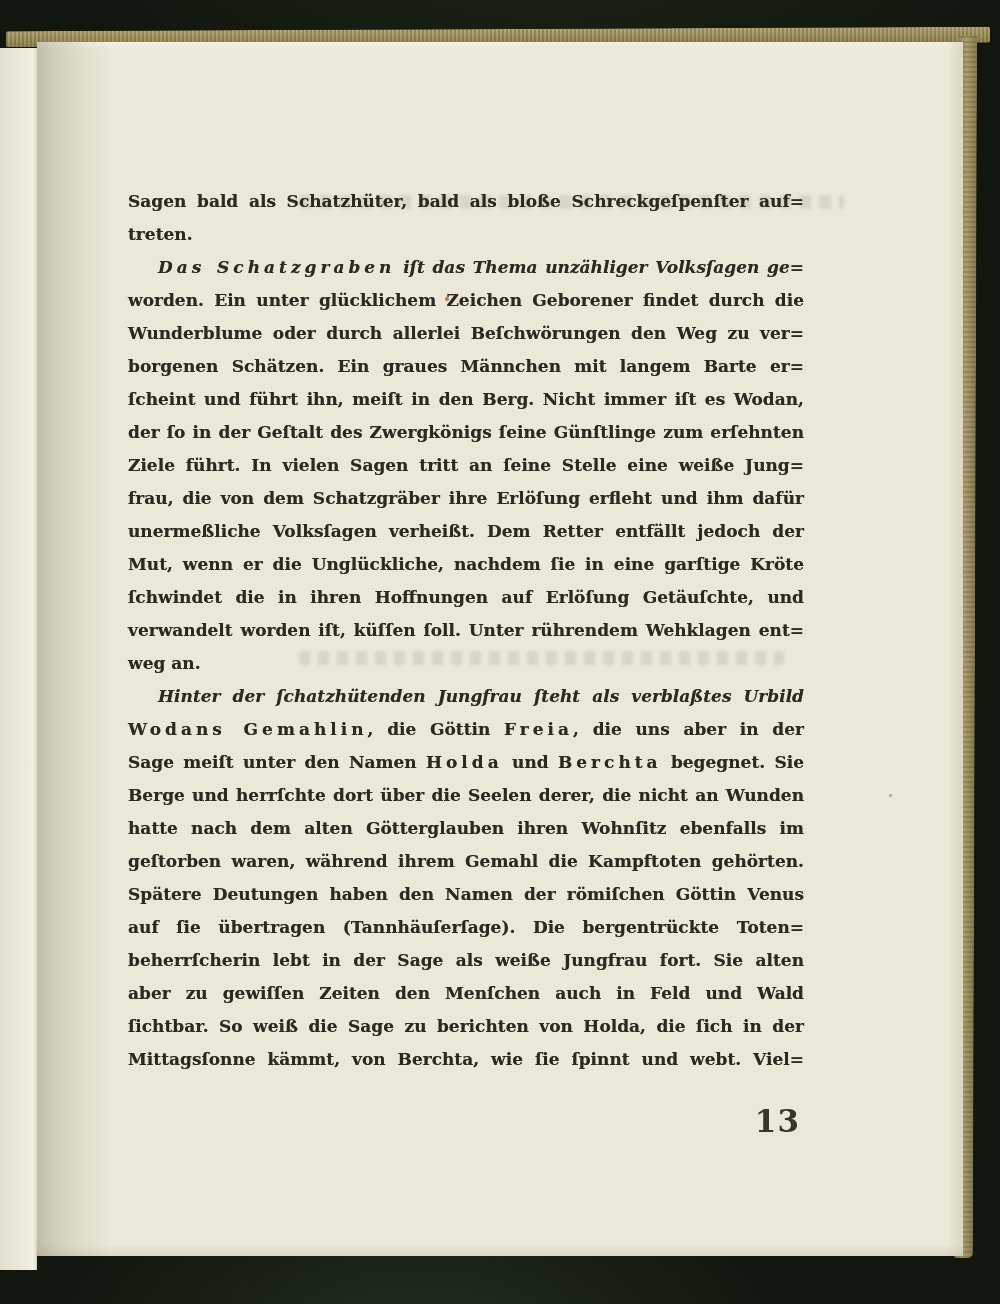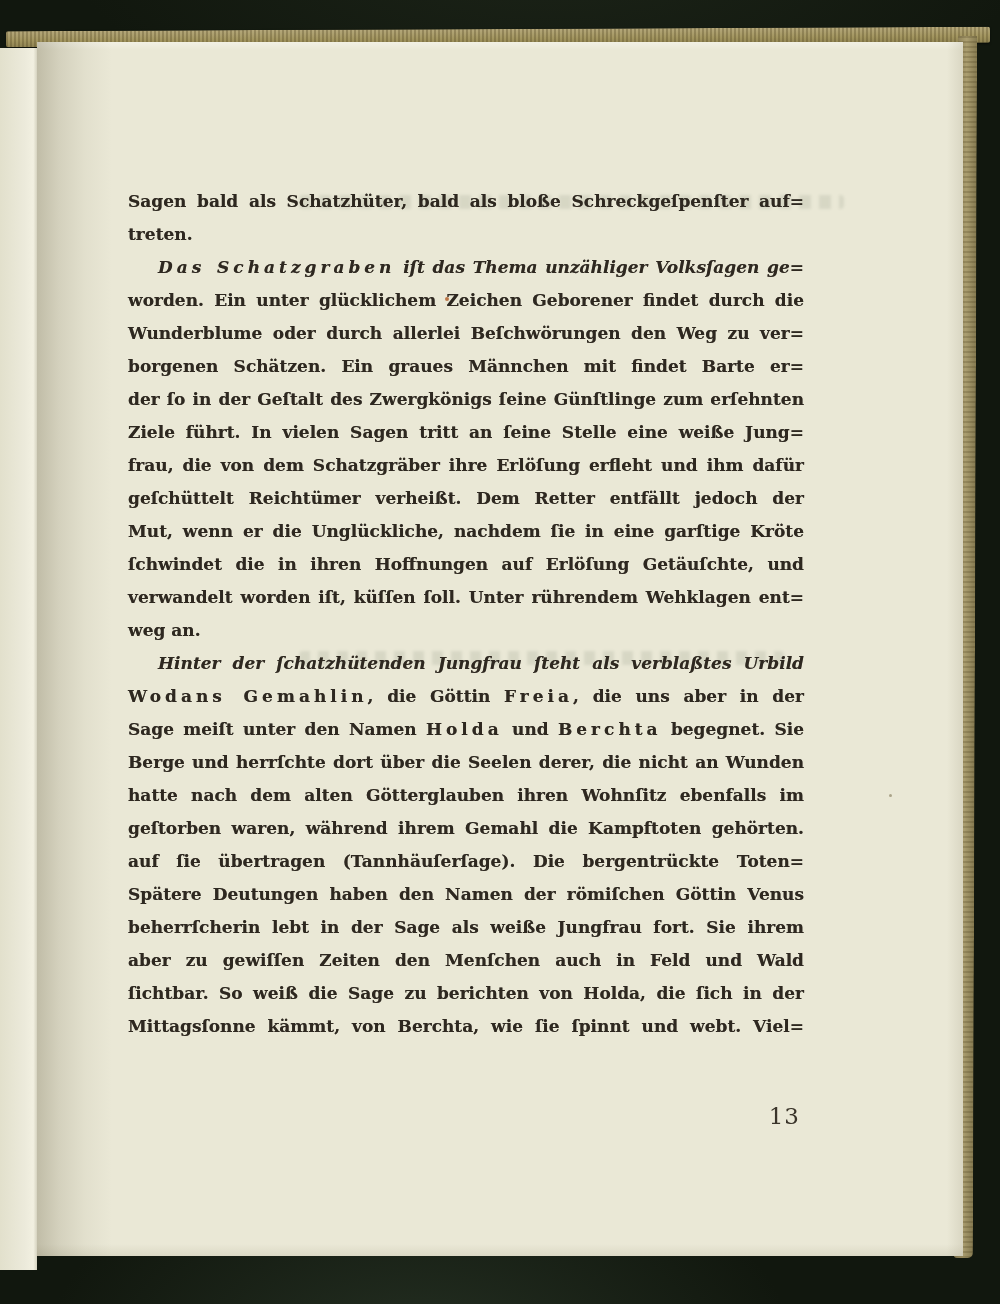--- a/index.html
+++ b/index.html
@@ -50,21 +50,21 @@
   .line {
     height:33px; line-height:33px; white-space:nowrap;
     text-align:justify; text-align-last:justify;
   }
   .line.short { text-align-last:left; }
   .line.indent { text-indent:30px;font-style:italic; }
   .sperr { letter-spacing:4px; }
   .page-number {
     position:absolute; left:91px; top:1061px; width:676px;
     text-align:right; padding-right:4px; box-sizing:border-box;
-    font-size:23px; font-weight:400; color:#3a342a;
+    font-size:31px; font-weight:700; color:#3a342a;
     letter-spacing:1px;
   }
   .smudge { position:absolute; opacity:0.15; filter:blur(1.6px); border-radius:4px; }
   .smudge-1 { left:262px; top:153px; width:545px; height:14px;
     background:repeating-linear-gradient(90deg, #6e7a66 0 12px, rgba(0,0,0,0) 12px 20px); }
   .smudge-2 { left:262px; top:609px; width:485px; height:14px;
     background:repeating-linear-gradient(90deg, #6e7a66 0 11px, rgba(0,0,0,0) 11px 19px); }
   .speck { position:absolute; border-radius:50%; }
   .speck-1 { left:408px; top:255px; width:4px; height:4px; background:#b4622e; opacity:0.85; }
   .speck-2 { left:852px; top:752px; width:3px; height:3px; background:#8e8668; opacity:0.7; }
@@ -80,37 +80,38 @@
     <div class="smudge smudge-1"></div>
     <div class="smudge smudge-2"></div>
     <div class="speck speck-1"></div>
     <div class="speck speck-2"></div>
     <div class="text-block" id="text-block">
         <div class="line"><span>Sagen bald als Schatzhüter, bald als bloße Schreckgeſpenſter auf=</span></div>
         <div class="line short"><span>treten.</span></div>
         <div class="line indent"><span class="sperr">Das Schatzgraben</span><span> iſt das Thema unzähliger Volksſagen ge=</span></div>
         <div class="line"><span>worden. Ein unter glücklichem Zeichen Geborener findet durch die</span></div>
         <div class="line"><span>Wunderblume oder durch allerlei Beſchwörungen den Weg zu ver=</span></div>
-        <div class="line"><span>borgenen Schätzen. Ein graues Männchen mit findet Barte er=</span></div>
+        <div class="line"><span>borgenen Schätzen. Ein graues Männchen mit langem Barte er=</span></div>
+        <div class="line"><span>ſcheint und führt ihn, meiſt in den Berg. Nicht immer iſt es Wodan,</span></div>
         <div class="line"><span>der ſo in der Geſtalt des Zwergkönigs ſeine Günſtlinge zum erſehnten</span></div>
         <div class="line"><span>Ziele führt. In vielen Sagen tritt an ſeine Stelle eine weiße Jung=</span></div>
         <div class="line"><span>frau, die von dem Schatzgräber ihre Erlöſung erfleht und ihm dafür</span></div>
-        <div class="line"><span>geſchüttelt Reichtümer verheißt. Dem Retter entfällt jedoch der</span></div>
+        <div class="line"><span>unermeßliche Volksſagen verheißt. Dem Retter entfällt jedoch der</span></div>
         <div class="line"><span>Mut, wenn er die Unglückliche, nachdem ſie in eine garſtige Kröte</span></div>
         <div class="line"><span>ſchwindet die in ihren Hoffnungen auf Erlöſung Getäuſchte, und</span></div>
         <div class="line"><span>verwandelt worden iſt, küſſen ſoll. Unter rührendem Wehklagen ent=</span></div>
         <div class="line short"><span>weg an.</span></div>
         <div class="line indent"><span>Hinter der ſchatzhütenden Jungfrau ſteht als verblaßtes Urbild</span></div>
         <div class="line"><span class="sperr">Wodans Gemahlin</span><span>, die Göttin </span><span class="sperr">Freia</span><span>, die uns aber in der</span></div>
         <div class="line"><span>Sage meiſt unter den Namen </span><span class="sperr">Holda</span><span> und </span><span class="sperr">Berchta</span><span> begegnet. Sie</span></div>
         <div class="line"><span>Berge und herrſchte dort über die Seelen derer, die nicht an Wunden</span></div>
         <div class="line"><span>hatte nach dem alten Götterglauben ihren Wohnſitz ebenfalls im</span></div>
         <div class="line"><span>geſtorben waren, während ihrem Gemahl die Kampftoten gehörten.</span></div>
+        <div class="line"><span>Spätere Deutungen haben den Namen der römiſchen Göttin Venus</span></div>
         <div class="line"><span>auf ſie übertragen (Tannhäuſerſage). Die bergentrückte Toten=</span></div>
-        <div class="line"><span>Spätere Deutungen haben den Namen der römiſchen Göttin Venus</span></div>
-        <div class="line"><span>beherrſcherin lebt in der Sage als weiße Jungfrau fort. Sie ihrem</span></div>
+        <div class="line"><span>beherrſcherin lebt in der Sage als weiße Jungfrau fort. Sie alten</span></div>
         <div class="line"><span>aber zu gewiſſen Zeiten den Menſchen auch in Feld und Wald</span></div>
         <div class="line"><span>ſichtbar. So weiß die Sage zu berichten von Holda, die ſich in der</span></div>
         <div class="line"><span>Mittagsſonne kämmt, von Berchta, wie ſie ſpinnt und webt. Viel=</span></div>
       </div>
     <div class="page-number">13</div>
   </div>
 </div>
 
 </body></html>

